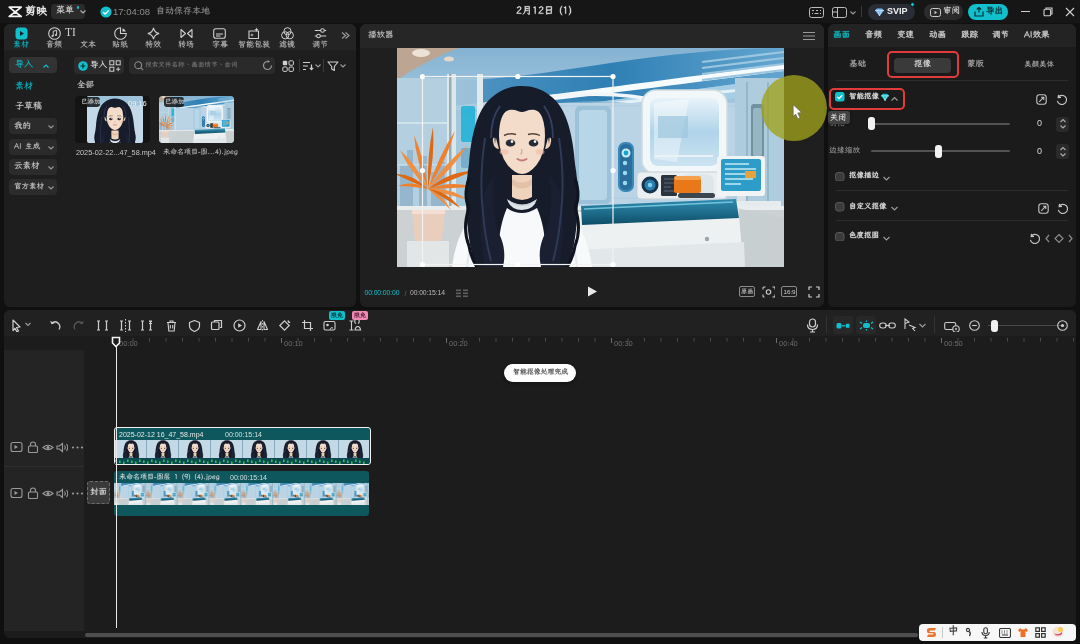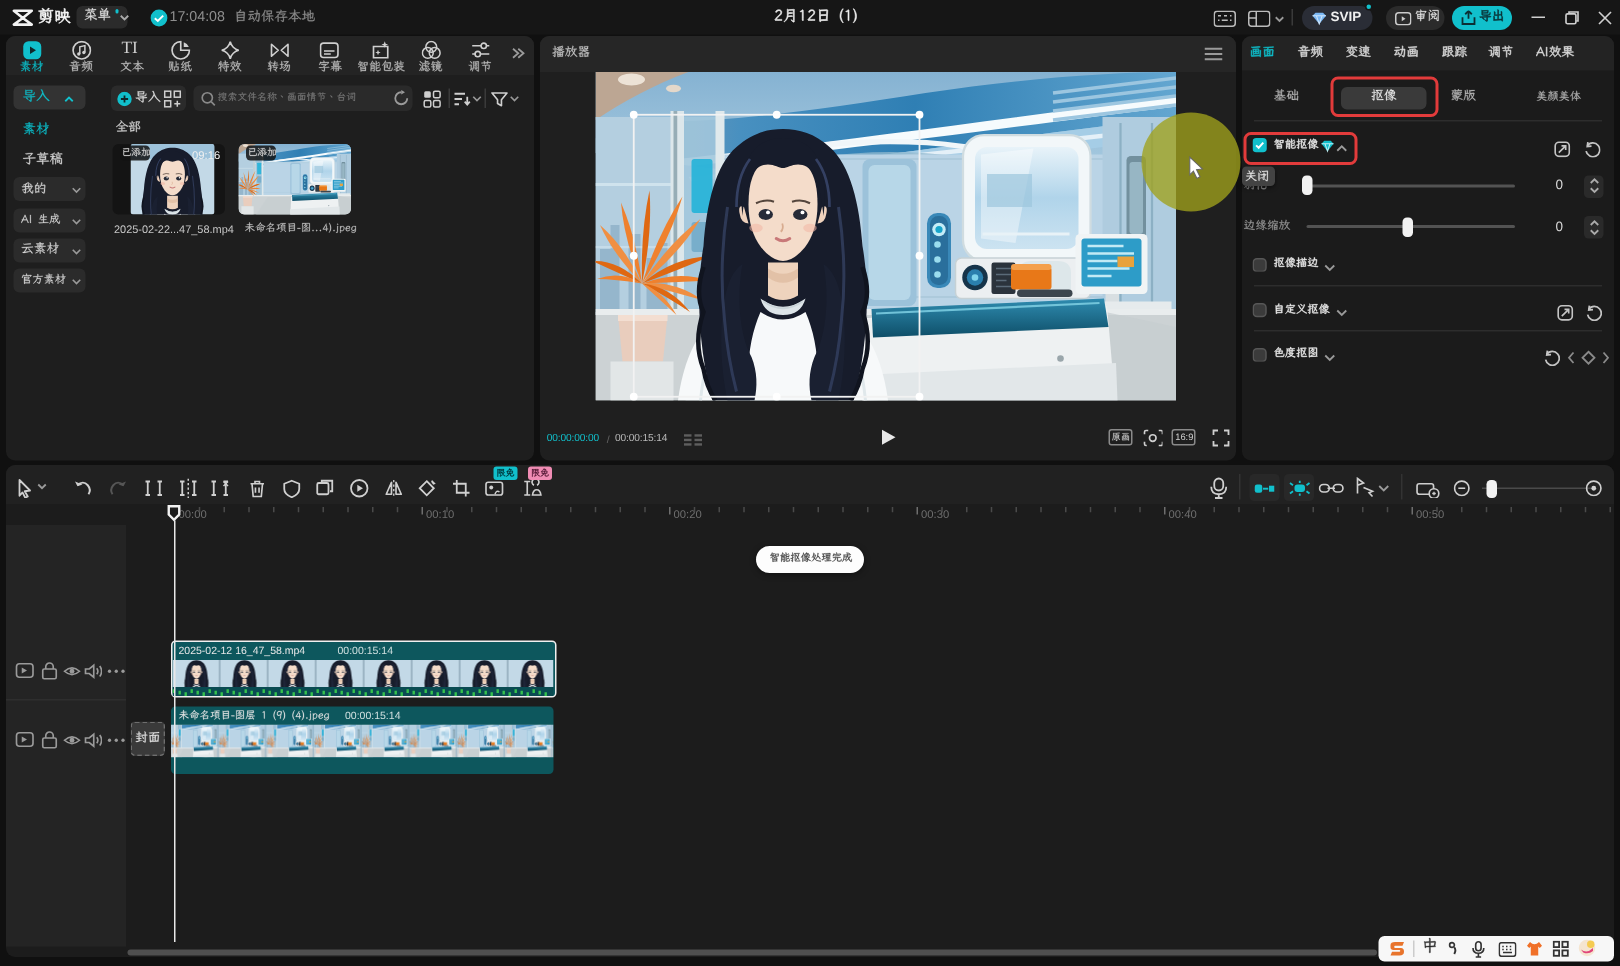--- a/index.html
+++ b/index.html
@@ -406,21 +406,21 @@
       <circle cx="7.9" cy="8" r="1.1" fill="#cfcfcf"></circle>
     </svg>
     <div style="position:absolute;left:79.5px;top:40.0px">
       <svg width="17" height="9" style="display:block">
         <g fill="#c2c2c2" stroke="#c2c2c2" stroke-width="1.4" transform="translate(0,6.9) scale(0.1333,-0.1333)">
           <use href="#u6587" x="0"></use>
           <use href="#u672c" x="60"></use>
         </g>
       </svg>
     </div>
-    <div style="position:absolute;left:81.0px;top:27px;font:400 11.5px 'Liberation Serif',serif;color:#cfcfcf;white-space:pre;line-height:1">TI</div>
+    <div style="position:absolute;left:65px;top:27px;font:400 11.5px 'Liberation Serif',serif;color:#cfcfcf;white-space:pre;line-height:1">TI</div>
     <div style="position:absolute;left:112.0px;top:40.0px">
       <svg width="17" height="9" style="display:block">
         <g fill="#c2c2c2" stroke="#c2c2c2" stroke-width="1.4" transform="translate(0,6.9) scale(0.1333,-0.1333)">
           <use href="#u8d34" x="0"></use>
           <use href="#u7eb8" x="60"></use>
         </g>
       </svg>
     </div>
     <svg style="position:absolute;left:113.5px;top:27px" width="13" height="13" viewBox="0 0 13 13">
       <path d="M12.3 6.5 A5.8 5.8 0 1 1 6.5 0.7 L6.5 6.5 Z" fill="none" stroke="#cfcfcf" stroke-width="1.1"></path>

